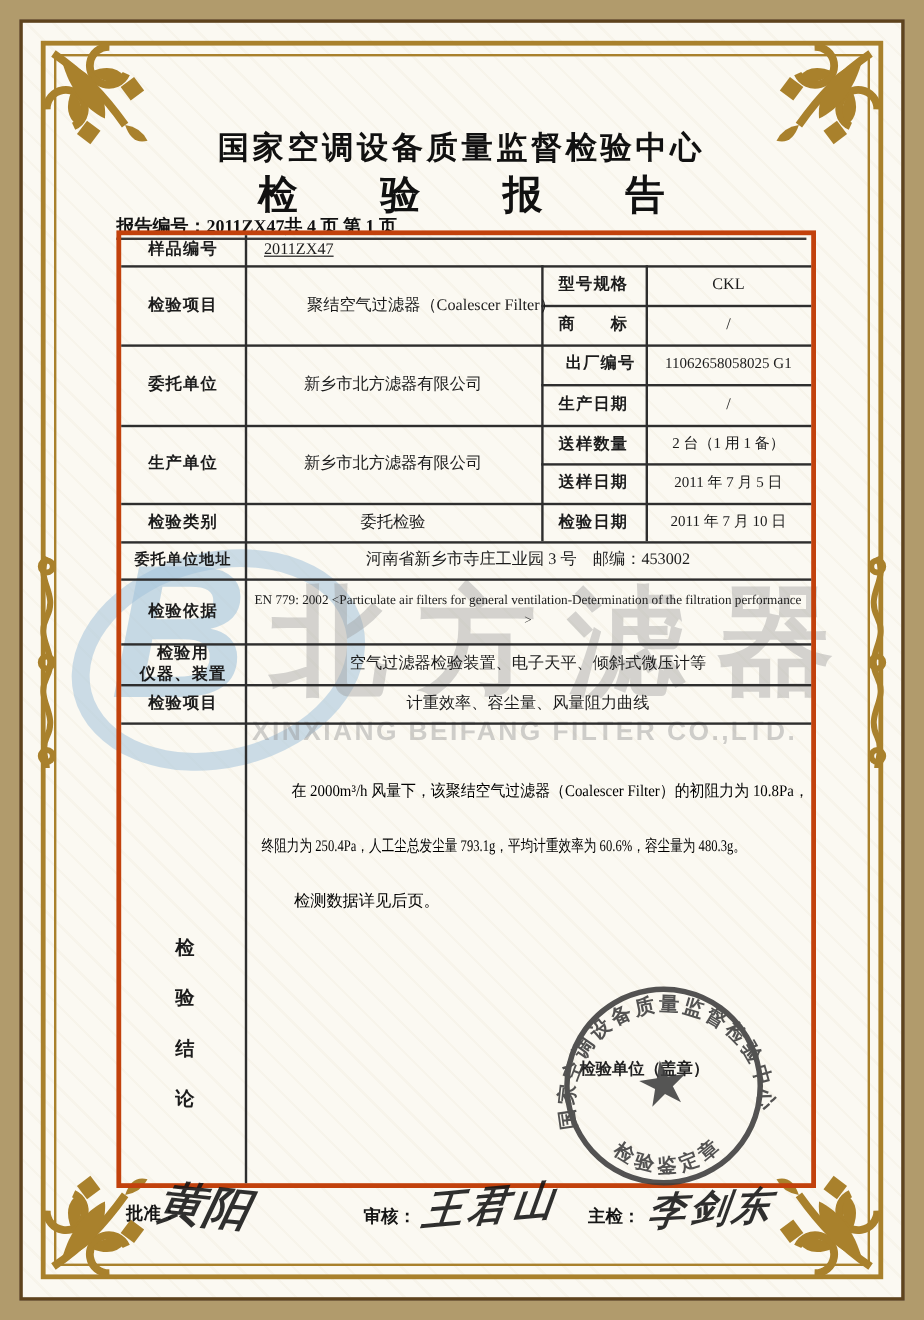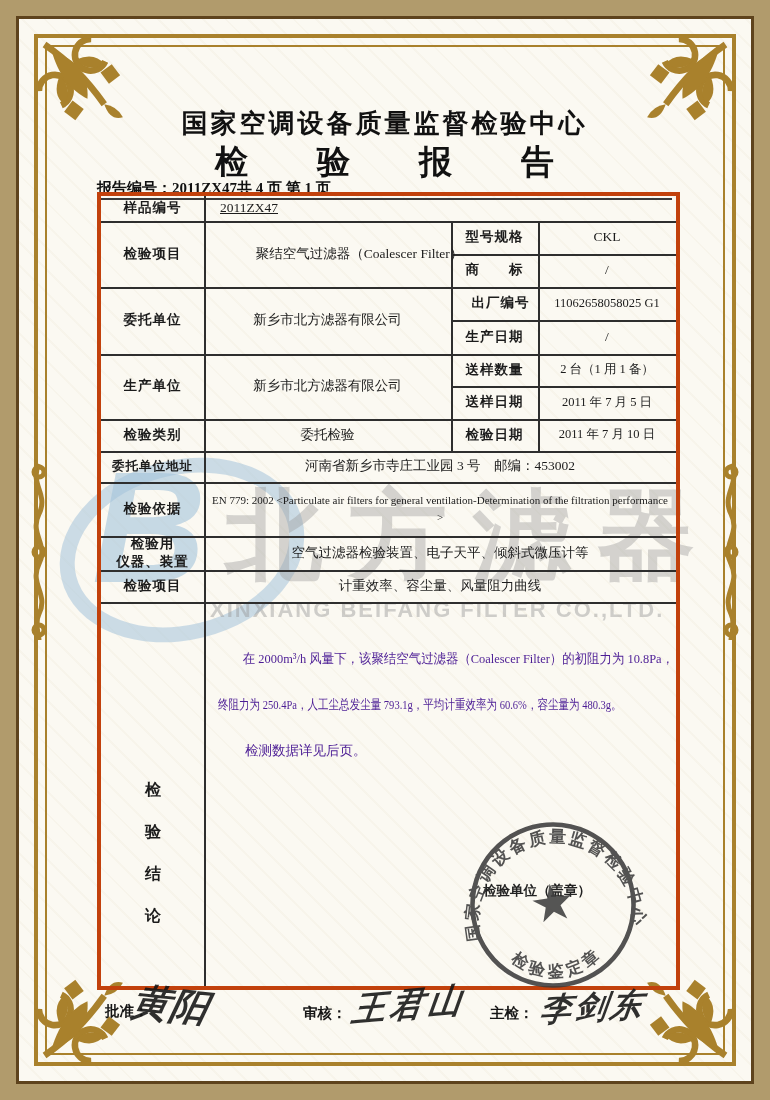--- a/index.html
+++ b/index.html
@@ -94,21 +94,21 @@
 
   
   .concl-label{
     position:absolute;left:0;top:536px;width:103px;height:240px;
     writing-mode:vertical-rl;text-orientation:upright;
     display:flex;align-items:center;justify-content:center;
     font-size:16px;font-weight:600;letter-spacing:42px;color:#1c1c1c;
   }
   .concl-body{
     position:absolute;left:103px;top:406px;width:539px;height:384px;
-    font-size:13.5px;color:#4c1d95;font-family:Liberation Serif, serif;
+    font-size:13.5px;color:#000000;font-family:Liberation Serif, serif;
   }
   .concl-line{position:absolute;left:14px;white-space:nowrap;transform-origin:left center;}
   .cl1{top:48px;text-indent:2em;transform:scaleX(.92);}
   .cl2{top:94px;transform:scaleX(.78);}
   .cl3{top:140px;text-indent:2em;}
 
   
   .unit-seal-line{position:absolute;left:452px;top:882px;width:170px;font-size:13.5px;font-weight:600;z-index:2;text-align:center;color:#222;}
   .issue-line{position:absolute;left:410px;top:922px;width:250px;font-size:14.5px;font-weight:600;z-index:2;color:#222;letter-spacing:1px;}
   #seal{position:absolute;left:448px;top:800px;width:210px;height:210px;z-index:3;transform:rotate(-9deg);opacity:.88;}

